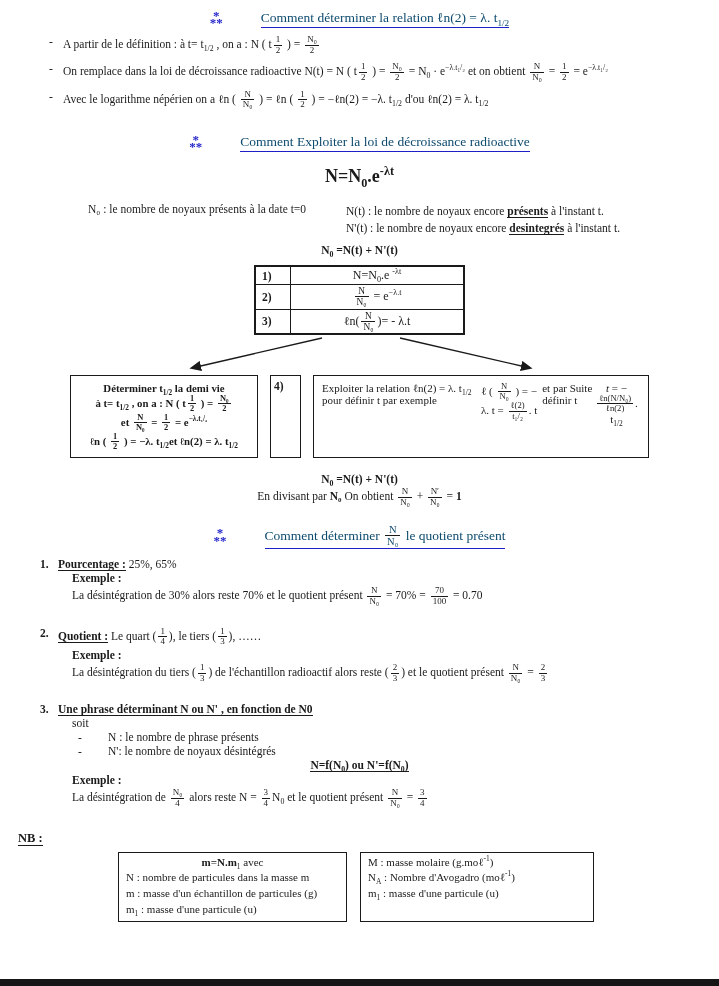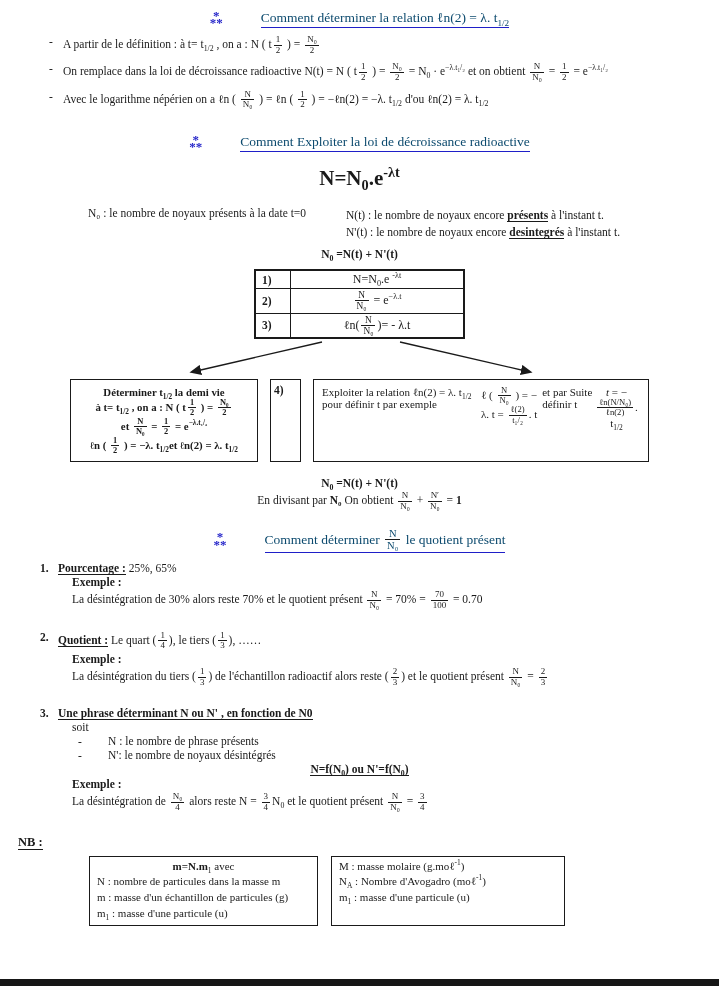--- a/index.html
+++ b/index.html
@@ -26,21 +26,21 @@
   .frac{display:inline-block;vertical-align:-0.5em;text-align:center;
         font-size:0.78em;line-height:1.08;margin:0 2px;}
   .frac .nu{display:block;border-bottom:1px solid #1a1a1a;padding:0 2px;}
   .frac .de{display:block;padding:0 2px;}
   
   .bullets{margin:6px 0 0 49px;}
   .bullet{display:flex;margin:7px 0;align-items:flex-start;}
   .bullet .dash{width:14px;flex:0 0 14px;}
   .bullet .btxt{padding-right:8px;}
   
-  .law{text-align:center;font-weight:bold;font-size:21px;margin:14px 0 0 0;}
+  .law{text-align:center;font-weight:bold;font-size:18px;margin:14px 0 0 0;}
   .defs{display:flex;margin:16px 0 0 88px;}
   .defs .dleft{width:250px;flex:0 0 250px;}
   .defs .dright{margin-left:8px;line-height:1.45;}
   .csum{text-align:center;font-weight:bold;margin-top:8px;}
   
   table.steps{border-collapse:collapse;margin:9px auto 0 auto;}
   table.steps td{border:1px solid #1a1a1a;padding:1px 6px;}
   table.steps{border:2px solid #1a1a1a;}
   td.stepnum{font-weight:bold;width:22px;text-align:left;}
   td.stepf{width:160px;text-align:center;font-size:12px;}
@@ -60,21 +60,21 @@
   .item .inum{font-weight:bold;width:18px;flex:0 0 18px;}
   .exlabel{margin-left:72px;font-weight:bold;margin-top:2px;}
   .extext{margin-left:72px;margin-top:2px;}
   .soit{margin-left:72px;margin-top:1px;}
   .sbullet{display:flex;margin:2px 0 0 78px;}
   .sbullet .dash{width:30px;flex:0 0 30px;text-align:left;}
   .rel-row{text-align:center;margin-top:2px;}
   .rel{display:inline-block;font-weight:bold;border-bottom:1.4px solid #1a1a1a;}
   .nb-label{margin:22px 0 6px 18px;}
   .nb-label span{font-weight:bold;border-bottom:1.4px solid #1a1a1a;font-size:12.5px;}
-  .nb-row{display:flex;margin-left:89px;gap:13px;}
+  .nb-row{display:flex;margin-left:118px;gap:13px;}
   .nbbox{border:1.6px solid #1a1a1a;padding:2px 7px 4px 7px;line-height:1.42;font-size:11px;}
   .nbbox .bx-title{text-align:center;}
   .boxA{width:213px;}
   .boxB{width:218px;}
   
   .footer-bar{position:absolute;left:0;right:0;bottom:0;height:7px;background:#161616;}
 </style>
 </head>
 <body>
 

